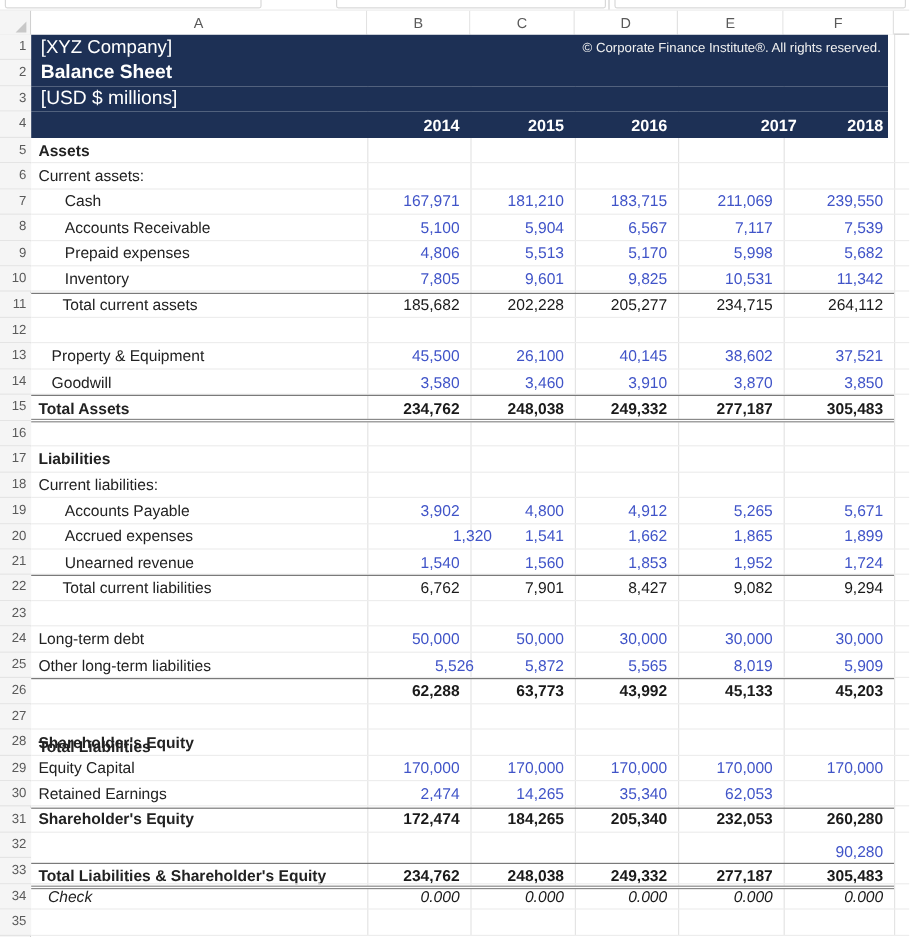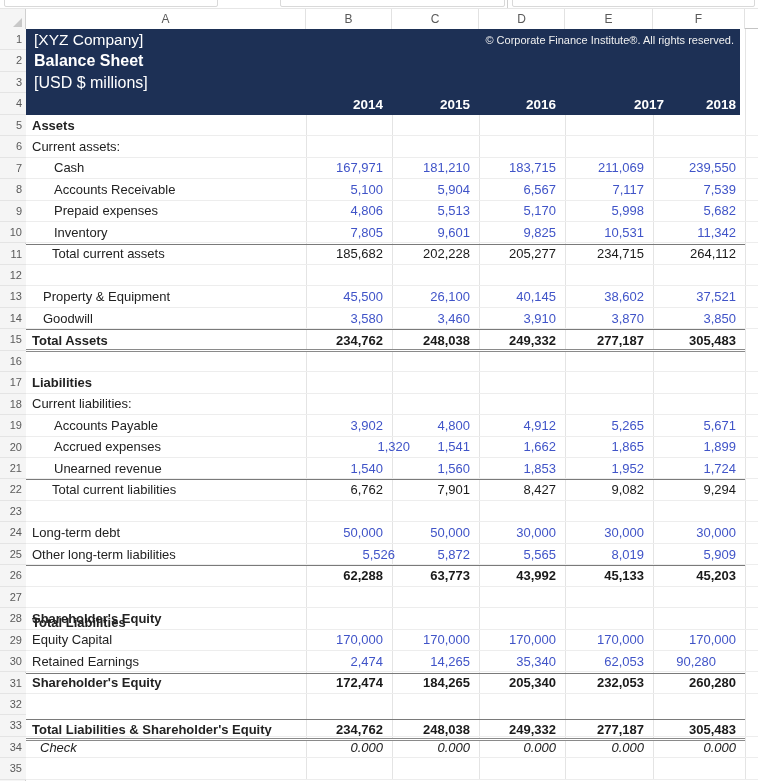--- a/index.html
+++ b/index.html
@@ -438,21 +438,21 @@
         <div class="cell-num v-blue" style="left: 453px; width: 86px;">170,000</div>
         <div class="cell-num v-blue" style="left: 539px; width: 88px;">170,000</div>
         <div class="cell-num v-blue" style="left: 627px; width: 92px;">170,000</div>
       </div>
       <div class="row" style="top: 622.05px; height: 21.45px;">
         <div class="cell-label" style="padding-left: 6px; width: 280px;">Retained Earnings</div>
         <div class="cell-num v-blue" style="left: 280px; width: 86px;">2,474</div>
         <div class="cell-num v-blue" style="left: 366px; width: 87px;">14,265</div>
         <div class="cell-num v-blue" style="left: 453px; width: 86px;">35,340</div>
         <div class="cell-num v-blue" style="left: 539px; width: 88px;">62,053</div>
-        <div class="cell-num v-blue" style="left: 607px; width: 92px;">90,280</div>
+        <div class="cell-num v-blue" style="left: 627px; width: 92px; margin-top: 48px;">90,280</div>
       </div>
       <div class="row" style="top: 643.5px; height: 21.45px;">
         <div class="cell-label bold" style="padding-left: 6px; width: 280px;">Shareholder's Equity</div>
         <div class="cell-num v-black bold" style="left: 280px; width: 86px;">172,474</div>
         <div class="cell-num v-black bold" style="left: 366px; width: 87px;">184,265</div>
         <div class="cell-num v-black bold" style="left: 453px; width: 86px;">205,340</div>
         <div class="cell-num v-black bold" style="left: 539px; width: 88px;">232,053</div>
         <div class="cell-num v-black bold" style="left: 627px; width: 92px;">260,280</div>
         <div class="rule-top" style="left: 0px; width: 719px;"></div>
       </div>

